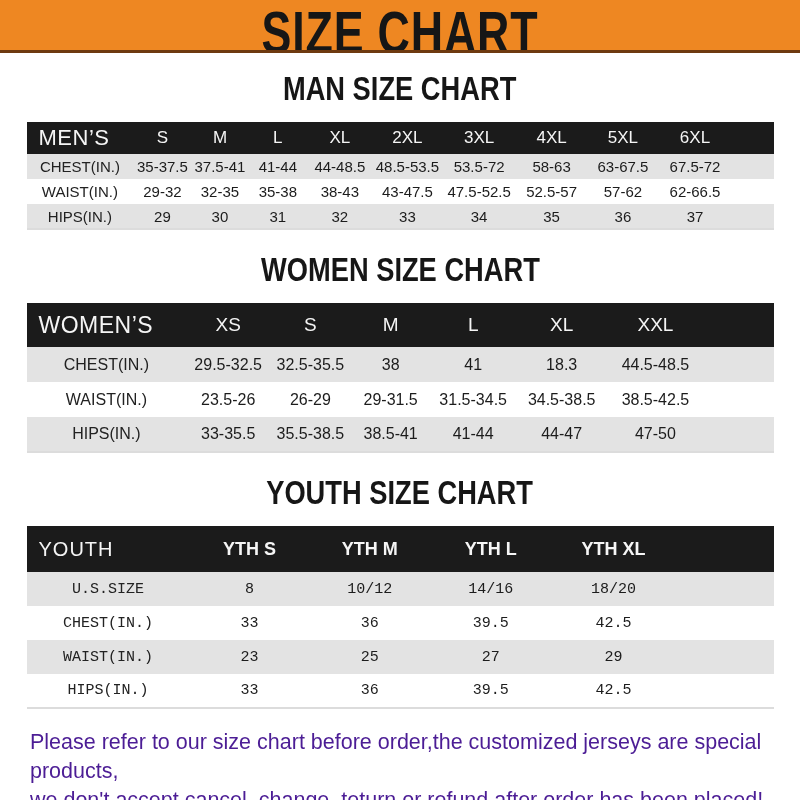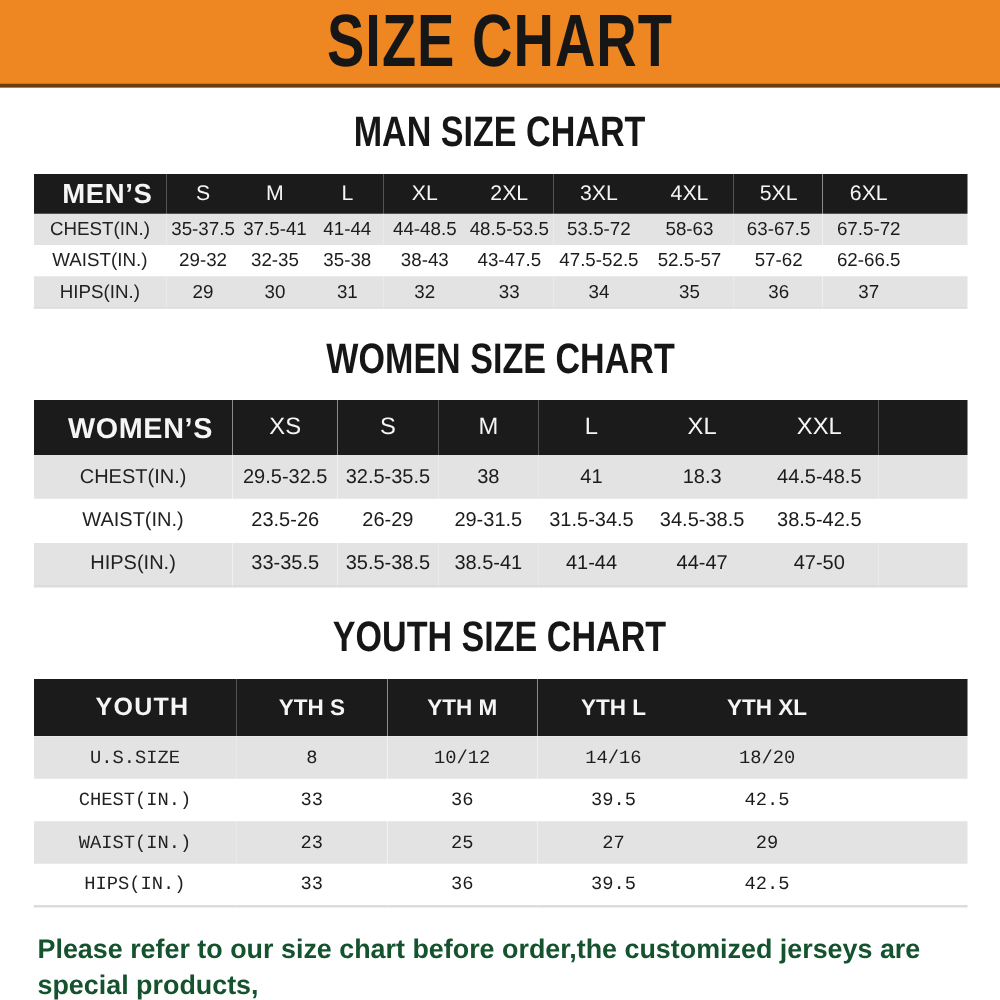--- a/index.html
+++ b/index.html
@@ -1,41 +1,41 @@
 <!DOCTYPE html>
 <html><head>
 <meta charset="utf-8">
 <style>
   * { margin:0; padding:0; box-sizing:border-box; }
   html,body { width:800px; height:800px; background:#ffffff; overflow:hidden;
               font-family:"Liberation Sans","DejaVu Sans",sans-serif; }
 
   
-  .banner { height:70px; background:#ee8722; border-bottom:3px solid #6e3a10;
+  .banner { height:53px; background:#ee8722; border-bottom:3px solid #6e3a10;
             text-align:center; overflow:hidden; }
   .banner-title { display:inline-block; font-size:56px; font-weight:700; color:#161616;
                   line-height:66px; letter-spacing:1px; transform:scale(0.80,1.06);
                   transform-origin:center; white-space:nowrap; }
 
   
   .section-heading { text-align:center; }
   .h-men    { margin-top:18px; margin-bottom:15px; }
   .h-women  { margin-top:22px; margin-bottom:15px; }
   .h-youth  { margin-top:22px; margin-bottom:15px;text-align:center; }
   .section-heading span { display:inline-block; font-size:31px; font-weight:700; color:#161616;
                           letter-spacing:0px; transform:scale(0.88,1.1); transform-origin:center;
                           white-space:nowrap; }
 
   
   .size-table { width:747px; margin:0 auto; border-collapse:collapse; table-layout:fixed;
                 border-bottom:2px solid #dcdcdc; }
   .size-table th, .size-table td { text-align:center; vertical-align:middle; overflow:hidden;
                 white-space:nowrap; }
   .size-table thead th { background:#1b1b1b; color:#f5f5f5; font-weight:400; }
-  .size-table thead th.bar-label { text-align:center; padding-left:12px; font-weight:700;
+  .size-table thead th.bar-label { text-align:left; padding-left:12px; font-weight:400;
                 letter-spacing:0.5px; }
   .size-table tbody tr:nth-child(odd) td { background:#e3e3e3; }
   .size-table tbody tr:nth-child(even) td { background:#ffffff; }
   .size-table tbody td { color:#1c1c1c; }
   .size-table tbody td.row-label { color:#222222; }
 
   
   .t0 thead th { height:32px; font-size:17px; }
   .t0 thead th.bar-label { font-size:22px; }
   .t0 tbody td { height:25px; font-size:15px; }
@@ -58,21 +58,21 @@
   
   .t2 thead th { height:46px; font-size:18px;font-weight:bold; }
   .t2 thead th.bar-label { font-size:20px; letter-spacing:1px; }
   .t2 tbody td { height:34px; font-size:15px;font-family:Liberation Mono, monospace; }
   .t2 col:nth-child(1){width:21.8%} .t2 col:nth-child(2){width:16.1%}
   .t2 col:nth-child(3){width:16.1%} .t2 col:nth-child(4){width:16.3%}
   .t2 col:nth-child(5){width:16.6%} .t2 col:nth-child(6){width:13.1%}
 
   
   .footer { padding:19px 28px 0 30px; }
-  .footer p { color:#14532d; font-size:21.5px; line-height:29px; font-weight:700; }
+  .footer p { color:#4c1d95; font-size:21.5px; line-height:29px; font-weight:400; }
 </style>
 </head>
 <body>
 
 <div class="banner">
   <span class="banner-title">SIZE CHART</span>
 </div>
 
 <div>
   <div class="section-heading h-men">

